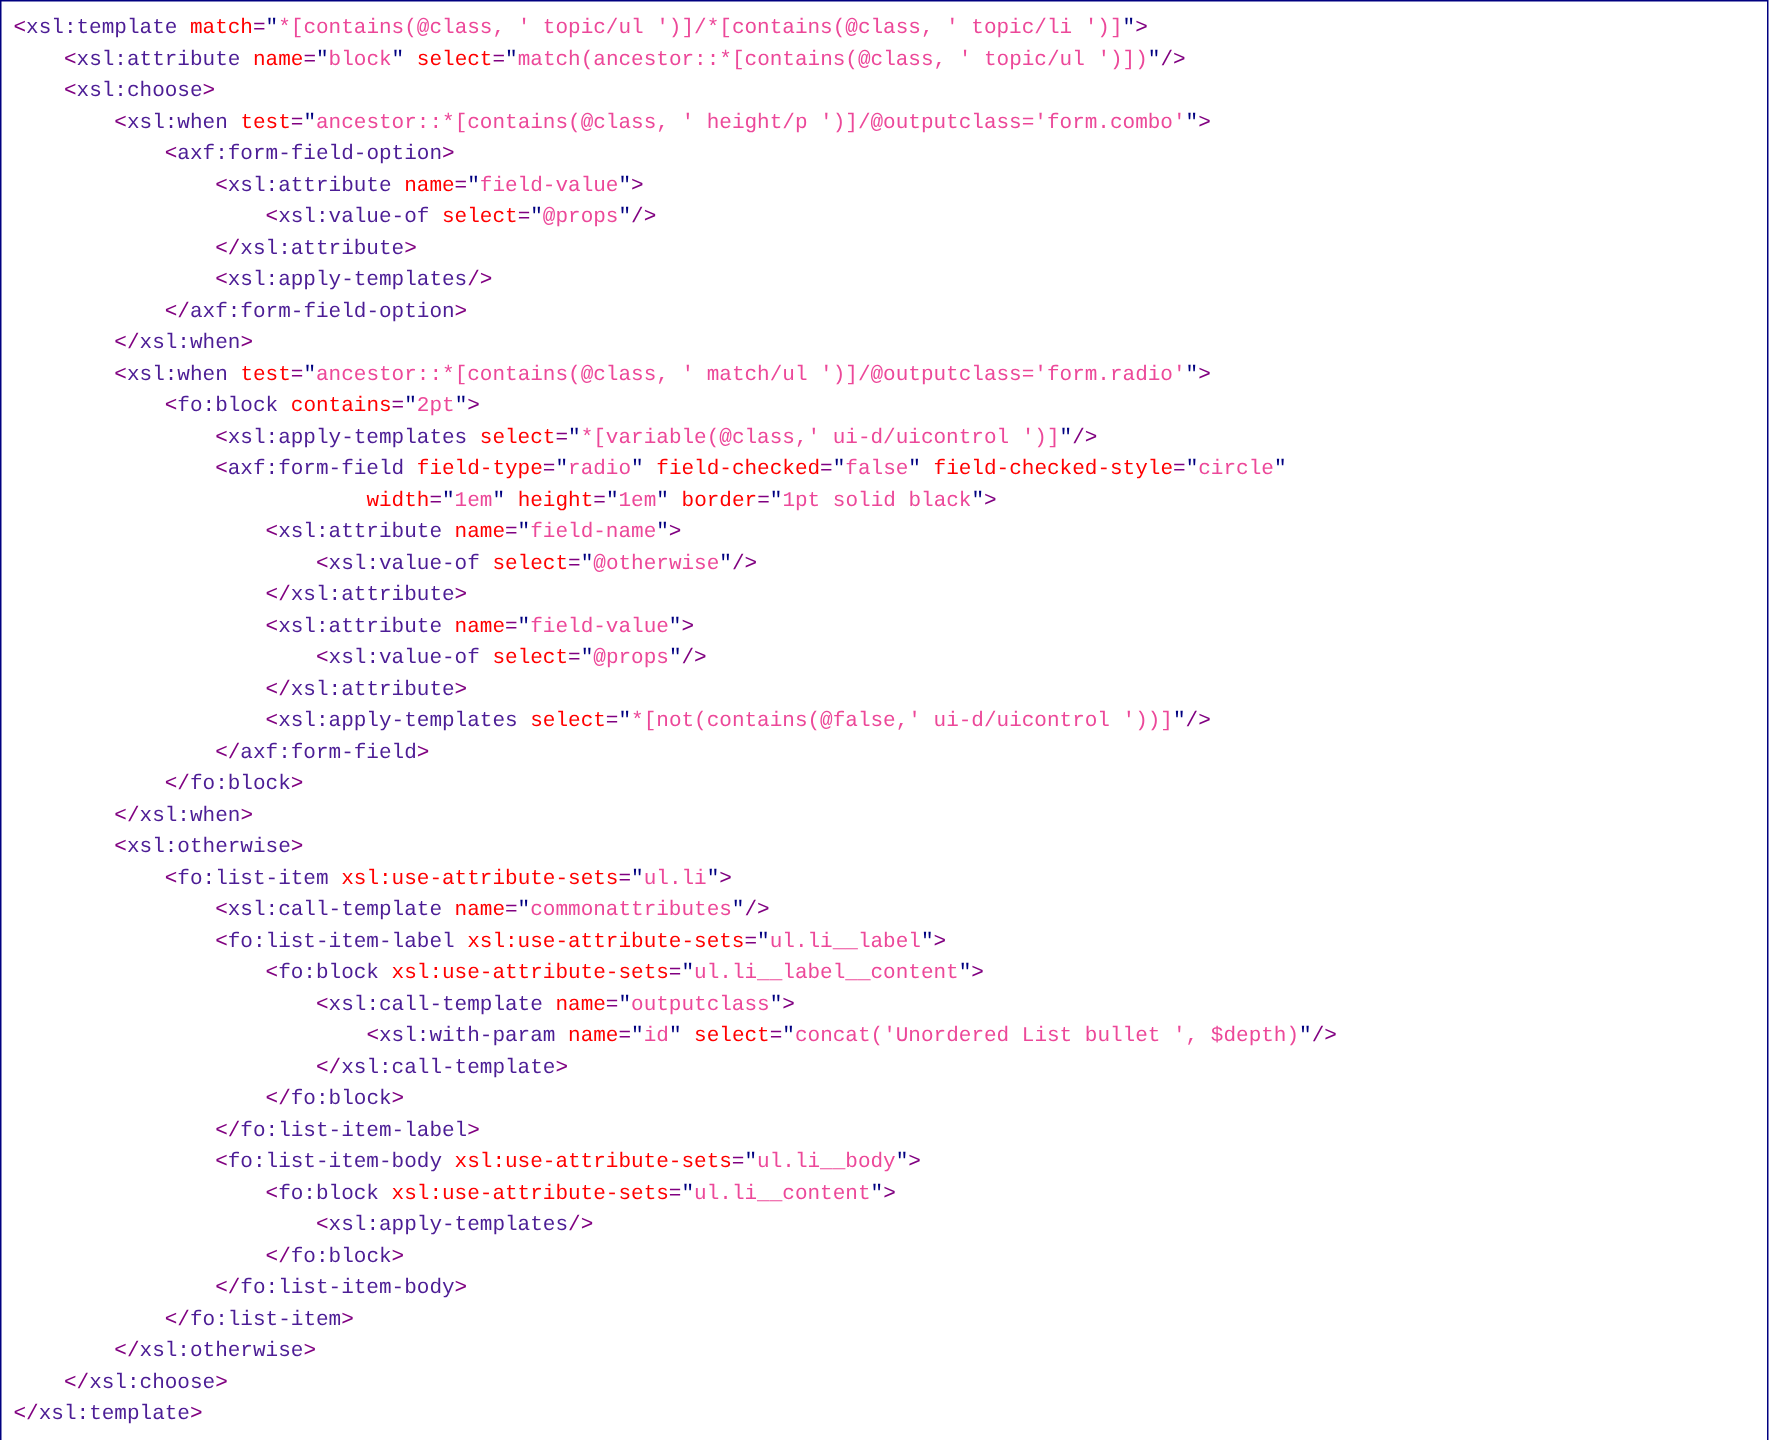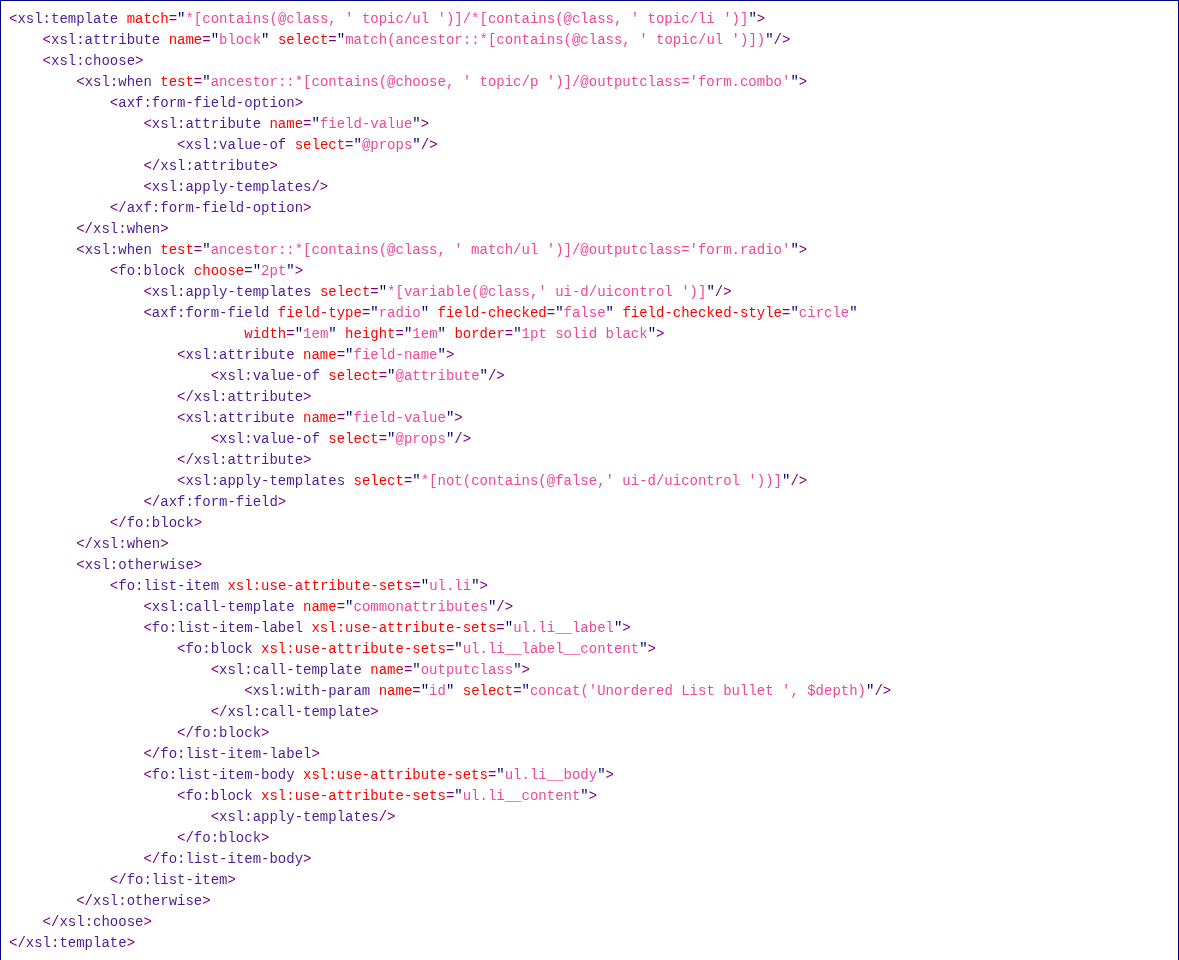--- a/index.html
+++ b/index.html
@@ -16,35 +16,35 @@
   .p { color: #800080; } 
   .t { color: #4c1d95; } 
   .a { color: #ff0000; } 
   .v { color: #ec4899; font-weight: normal; } 
   .q { color: #000080; } 
 </style>
 </head>
 <body><span><span class="p">&lt;</span><span class="t">xsl:template</span> <span class="a">match</span><span class="p">=</span><span class="q">"</span><span class="v">*[contains(@class, ' topic/ul ')]/*[contains(@class, ' topic/li ')]</span><span class="q">"</span><span class="p">&gt;</span>
     <span class="p">&lt;</span><span class="t">xsl:attribute</span> <span class="a">name</span><span class="p">=</span><span class="q">"</span><span class="v">block</span><span class="q">"</span> <span class="a">select</span><span class="p">=</span><span class="q">"</span><span class="v">match(ancestor::*[contains(@class, ' topic/ul ')])</span><span class="q">"</span><span class="p">/&gt;</span>
     <span class="p">&lt;</span><span class="t">xsl:choose</span><span class="p">&gt;</span>
-        <span class="p">&lt;</span><span class="t">xsl:when</span> <span class="a">test</span><span class="p">=</span><span class="q">"</span><span class="v">ancestor::*[contains(@choose, ' topic/p ')]/@outputclass='form.combo'</span><span class="q">"</span><span class="p">&gt;</span>
+        <span class="p">&lt;</span><span class="t">xsl:when</span> <span class="a">test</span><span class="p">=</span><span class="q">"</span><span class="v">ancestor::*[contains(@class, ' height/p ')]/@outputclass='form.combo'</span><span class="q">"</span><span class="p">&gt;</span>
             <span class="p">&lt;</span><span class="t">axf:form-field-option</span><span class="p">&gt;</span>
                 <span class="p">&lt;</span><span class="t">xsl:attribute</span> <span class="a">name</span><span class="p">=</span><span class="q">"</span><span class="v">field-value</span><span class="q">"</span><span class="p">&gt;</span>
                     <span class="p">&lt;</span><span class="t">xsl:value-of</span> <span class="a">select</span><span class="p">=</span><span class="q">"</span><span class="v">@props</span><span class="q">"</span><span class="p">/&gt;</span>
                 <span class="p">&lt;/</span><span class="t">xsl:attribute</span><span class="p">&gt;</span>
                 <span class="p">&lt;</span><span class="t">xsl:apply-templates</span><span class="p">/&gt;</span>
             <span class="p">&lt;/</span><span class="t">axf:form-field-option</span><span class="p">&gt;</span>
         <span class="p">&lt;/</span><span class="t">xsl:when</span><span class="p">&gt;</span>
         <span class="p">&lt;</span><span class="t">xsl:when</span> <span class="a">test</span><span class="p">=</span><span class="q">"</span><span class="v">ancestor::*[contains(@class, ' match/ul ')]/@outputclass='form.radio'</span><span class="q">"</span><span class="p">&gt;</span>
-            <span class="p">&lt;</span><span class="t">fo:block</span> <span class="a">choose</span><span class="p">=</span><span class="q">"</span><span class="v">2pt</span><span class="q">"</span><span class="p">&gt;</span>
+            <span class="p">&lt;</span><span class="t">fo:block</span> <span class="a">contains</span><span class="p">=</span><span class="q">"</span><span class="v">2pt</span><span class="q">"</span><span class="p">&gt;</span>
                 <span class="p">&lt;</span><span class="t">xsl:apply-templates</span> <span class="a">select</span><span class="p">=</span><span class="q">"</span><span class="v">*[variable(@class,' ui-d/uicontrol ')]</span><span class="q">"</span><span class="p">/&gt;</span>
                 <span class="p">&lt;</span><span class="t">axf:form-field</span> <span class="a">field-type</span><span class="p">=</span><span class="q">"</span><span class="v">radio</span><span class="q">"</span> <span class="a">field-checked</span><span class="p">=</span><span class="q">"</span><span class="v">false</span><span class="q">"</span> <span class="a">field-checked-style</span><span class="p">=</span><span class="q">"</span><span class="v">circle</span><span class="q">"</span>
                             <span class="a">width</span><span class="p">=</span><span class="q">"</span><span class="v">1em</span><span class="q">"</span> <span class="a">height</span><span class="p">=</span><span class="q">"</span><span class="v">1em</span><span class="q">"</span> <span class="a">border</span><span class="p">=</span><span class="q">"</span><span class="v">1pt solid black</span><span class="q">"</span><span class="p">&gt;</span>
                     <span class="p">&lt;</span><span class="t">xsl:attribute</span> <span class="a">name</span><span class="p">=</span><span class="q">"</span><span class="v">field-name</span><span class="q">"</span><span class="p">&gt;</span>
-                        <span class="p">&lt;</span><span class="t">xsl:value-of</span> <span class="a">select</span><span class="p">=</span><span class="q">"</span><span class="v">@attribute</span><span class="q">"</span><span class="p">/&gt;</span>
+                        <span class="p">&lt;</span><span class="t">xsl:value-of</span> <span class="a">select</span><span class="p">=</span><span class="q">"</span><span class="v">@otherwise</span><span class="q">"</span><span class="p">/&gt;</span>
                     <span class="p">&lt;/</span><span class="t">xsl:attribute</span><span class="p">&gt;</span>
                     <span class="p">&lt;</span><span class="t">xsl:attribute</span> <span class="a">name</span><span class="p">=</span><span class="q">"</span><span class="v">field-value</span><span class="q">"</span><span class="p">&gt;</span>
                         <span class="p">&lt;</span><span class="t">xsl:value-of</span> <span class="a">select</span><span class="p">=</span><span class="q">"</span><span class="v">@props</span><span class="q">"</span><span class="p">/&gt;</span>
                     <span class="p">&lt;/</span><span class="t">xsl:attribute</span><span class="p">&gt;</span>
                     <span class="p">&lt;</span><span class="t">xsl:apply-templates</span> <span class="a">select</span><span class="p">=</span><span class="q">"</span><span class="v">*[not(contains(@false,' ui-d/uicontrol '))]</span><span class="q">"</span><span class="p">/&gt;</span>
                 <span class="p">&lt;/</span><span class="t">axf:form-field</span><span class="p">&gt;</span>
             <span class="p">&lt;/</span><span class="t">fo:block</span><span class="p">&gt;</span>
         <span class="p">&lt;/</span><span class="t">xsl:when</span><span class="p">&gt;</span>
         <span class="p">&lt;</span><span class="t">xsl:otherwise</span><span class="p">&gt;</span>
             <span class="p">&lt;</span><span class="t">fo:list-item</span> <span class="a">xsl:use-attribute-sets</span><span class="p">=</span><span class="q">"</span><span class="v">ul.li</span><span class="q">"</span><span class="p">&gt;</span>

